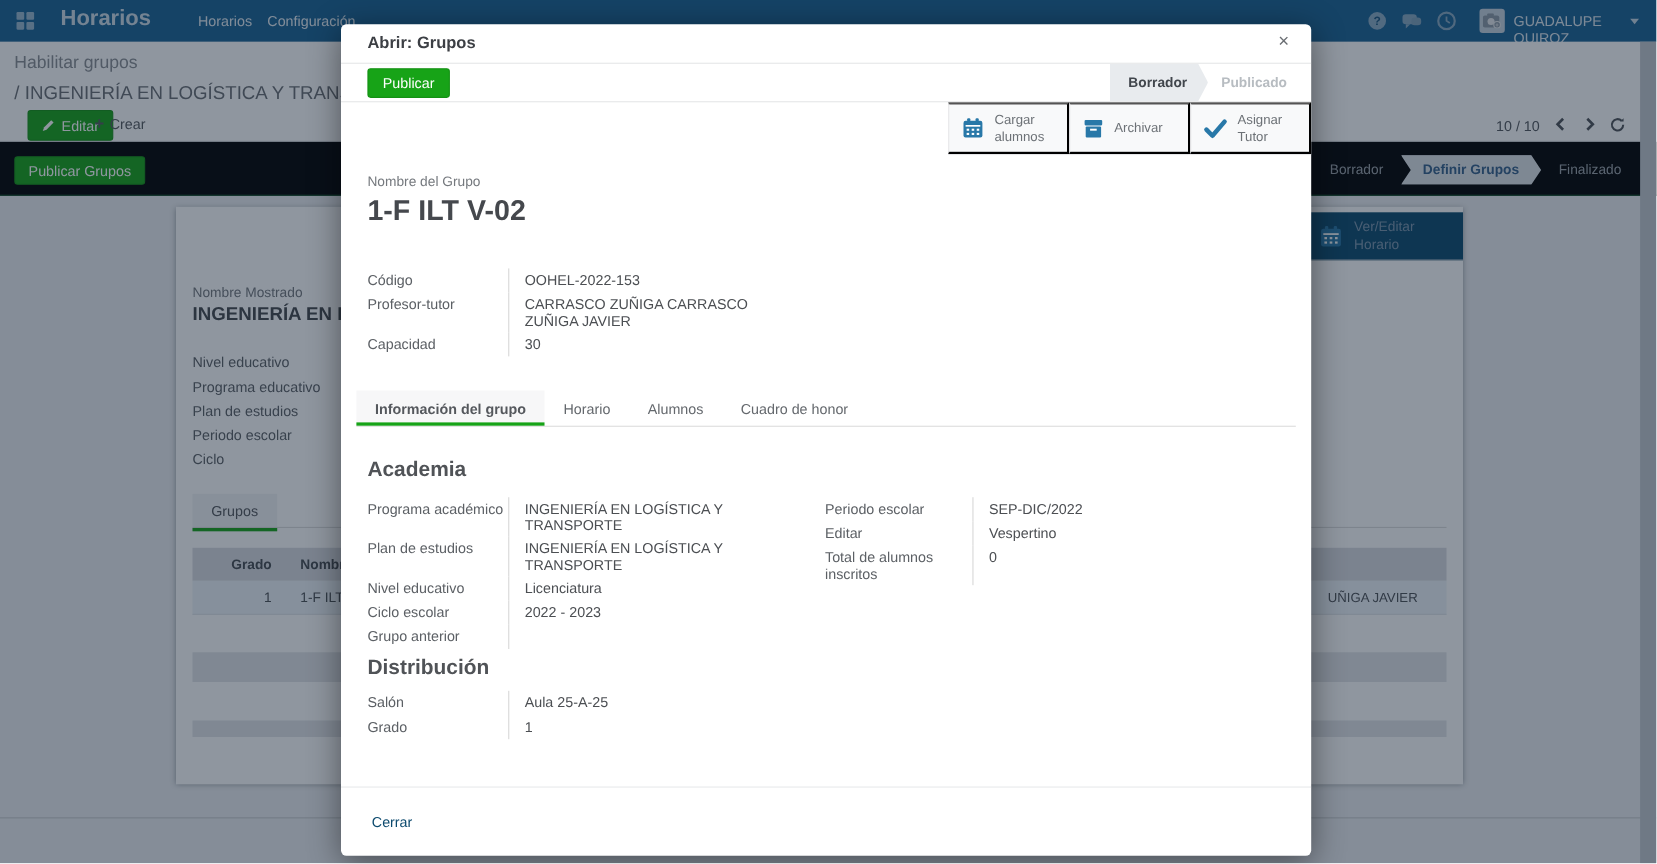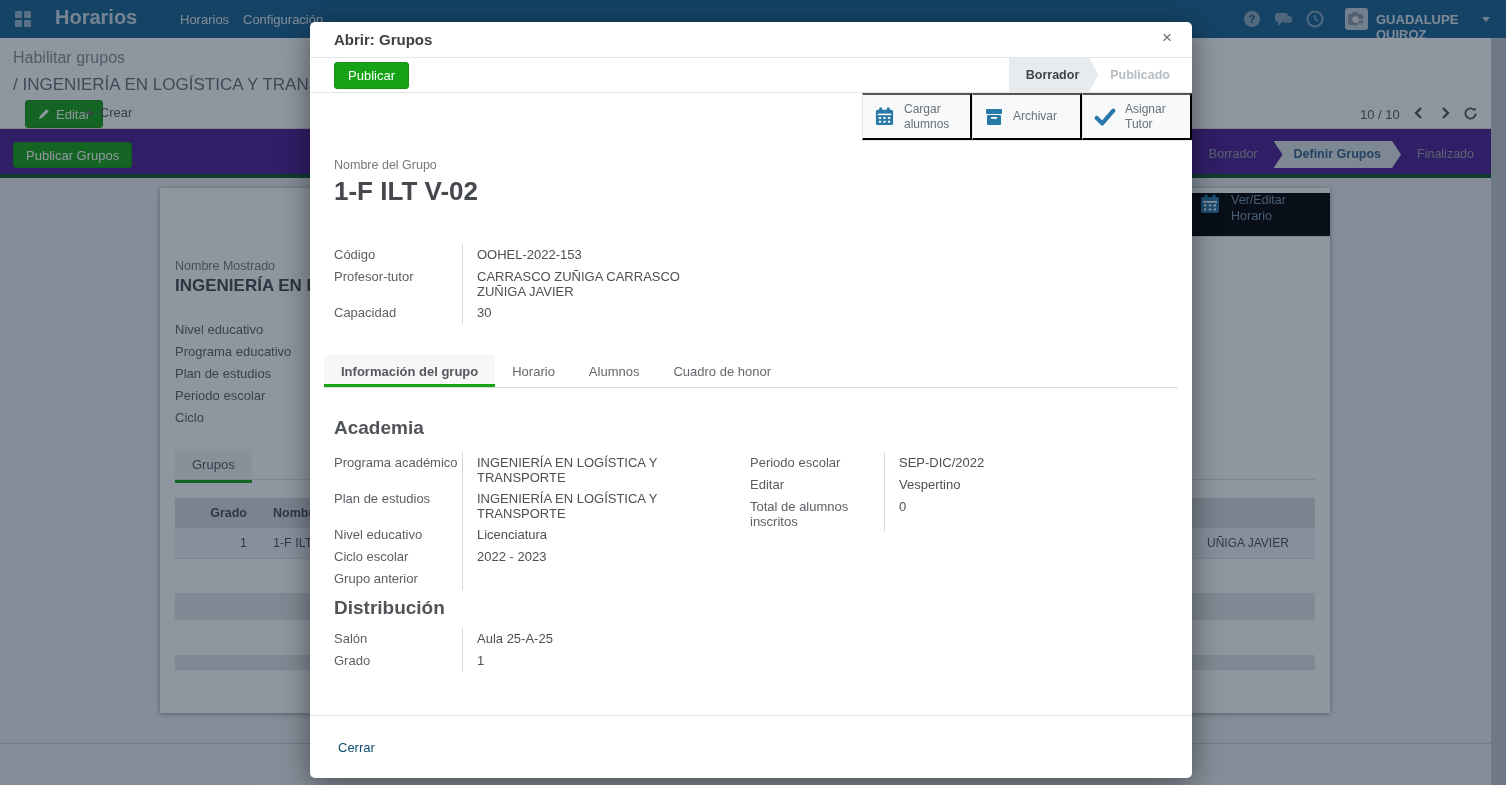--- a/index.html
+++ b/index.html
@@ -11,47 +11,47 @@
   .page { position:absolute; inset:0; }
   .nav { position:absolute; top:0; left:0; right:0; height:38px; background:#1a6294; }
   .nav .apps { position:absolute; left:15px; top:11px; width:16px; height:16px;
     display:grid; grid-template-columns:7px 7px; grid-template-rows:7px 7px; gap:2px; }
   .nav .apps span { background:rgba(255,255,255,.55); border-radius:1px; }
   .brand { position:absolute; left:55px; top:6px; font-size:20px; font-weight:bold; color:rgba(255,255,255,.78); }
   .nav-item { position:absolute; top:12px; font-size:13px; color:rgba(255,255,255,.88); cursor:pointer; }
   .nav-ico { position:absolute; top:10px; width:18px; height:18px; opacity:.55; }
   .avatar { position:absolute; left:1345px; top:8px; width:23px; height:22px; background:rgba(230,233,236,.85);
     border-radius:3px; display:flex; align-items:center; justify-content:center; }
-  .username { position:absolute; left:1376px; top:12px; font-size:13px; font-weight:bold; color:rgba(255,255,255,.85); }
+  .username { position:absolute; left:1376px; top:12px; font-size:13px; font-weight:normal; color:rgba(255,255,255,.85); }
   .caret { position:absolute; left:1482px; top:17px; width:0; height:0;
     border-left:4px solid transparent; border-right:4px solid transparent; border-top:5px solid rgba(255,255,255,.75); }
 
   .cpanel { position:absolute; top:38px; left:0; right:0; height:91px; background:#fff; border-bottom:1px solid #e0e1e4; }
   .bc1 { position:absolute; left:13px; top:11px; font-size:16px; color:#8a8e93; }
   .bc2 { position:absolute; left:13px; top:37px; font-size:17px; color:#6b6f74; white-space:nowrap; }
   .btn-green { background:#17a317; color:#fff; border:1px solid #149114; border-radius:3px;
     font-size:13px; font-family:inherit; display:inline-flex; align-items:center; gap:6px; cursor:pointer; }
   .edit-btn { position:absolute; left:25px; top:62px; height:28px; padding:0 12px; }
   .create-btn { position:absolute; left:86px; top:66px; font-size:13px; color:#55595e; background:none; border:none;
     font-family:inherit; display:flex; align-items:center; gap:5px; cursor:pointer; }
   .plus { font-weight:bold; font-size:15px; }
   .pager { position:absolute; left:1360px; top:69px; font-size:13px; color:#54585d; }
   .pg-ico { position:absolute; top:68px; width:16px; height:16px; cursor:pointer; }
 
-  .abar { position:absolute; top:129px; left:0; right:0; height:49px; background:#4c1d95; border-bottom:4px solid #14532d; }
+  .abar { position:absolute; top:129px; left:0; right:0; height:49px; background:#000000; border-bottom:1px solid #14532d; }
   .pubgr-btn { position:absolute; left:13px; top:13px; height:26px; padding:0 12px; }
   .statusbar { position:absolute; right:16px; top:12px; height:27px; display:flex; align-items:stretch; }
   .st-item { font-size:12.5px; line-height:27px; padding:0 16px; color:#9ba1a7; }
   .st-item.active { background:#dfe4e9; color:#36618c; font-weight:bold; padding:0 20px;
     clip-path:polygon(0 0, calc(100% - 9px) 0, 100% 50%, calc(100% - 9px) 100%, 0 100%, 9px 50%); }
 
   .sheet { position:absolute; left:160px; top:188px; width:1170px; height:525px; background:#fff;
     box-shadow:0 1px 5px rgba(40,50,60,.45); }
-  .ve-btn { position:absolute; left:1026px; top:5px; width:144px; height:44px; background:#000000;
-    border-left:1px solid #e3e4e6; border-bottom:1px solid #e3e4e6; display:flex; gap:10px;
+  .ve-btn { position:absolute; left:1026px; top:5px; width:144px; height:44px; background:#0c4a6e;
+    border-left:1px solid #e3e4e6; border-bottom:1px solid #e3e4e6; display:flex; align-items:center; gap:10px;
     padding-left:12px; cursor:pointer; }
   .ve-btn .txt { font-size:12.5px; color:#7b95ad; line-height:1.25; }
   .nm-label { position:absolute; left:15px; top:71px; font-size:12.5px; color:#75797e; }
   .nm-head { position:absolute; left:15px; top:88px; font-size:17px; font-weight:bold; color:#45484d; white-space:nowrap; }
   .bg-lbl { position:absolute; left:15px; font-size:13px; color:#5c6065; }
   .grupos-tab { position:absolute; left:15px; top:261px; padding:8px 17px; background:#f2f3f5; font-size:13px;
     color:#53575c; border-bottom:3px solid #17a317; cursor:pointer; }
   .tabline { position:absolute; left:15px; top:291px; width:1140px; border-bottom:1px solid #ddd; }
   .bg-thead { position:absolute; left:15px; top:310px; width:1140px; height:30px; background:#d9dce1; }
   .bg-thead .c1 { position:absolute; left:0; top:0; width:72px; height:30px; line-height:30px; text-align:right;

